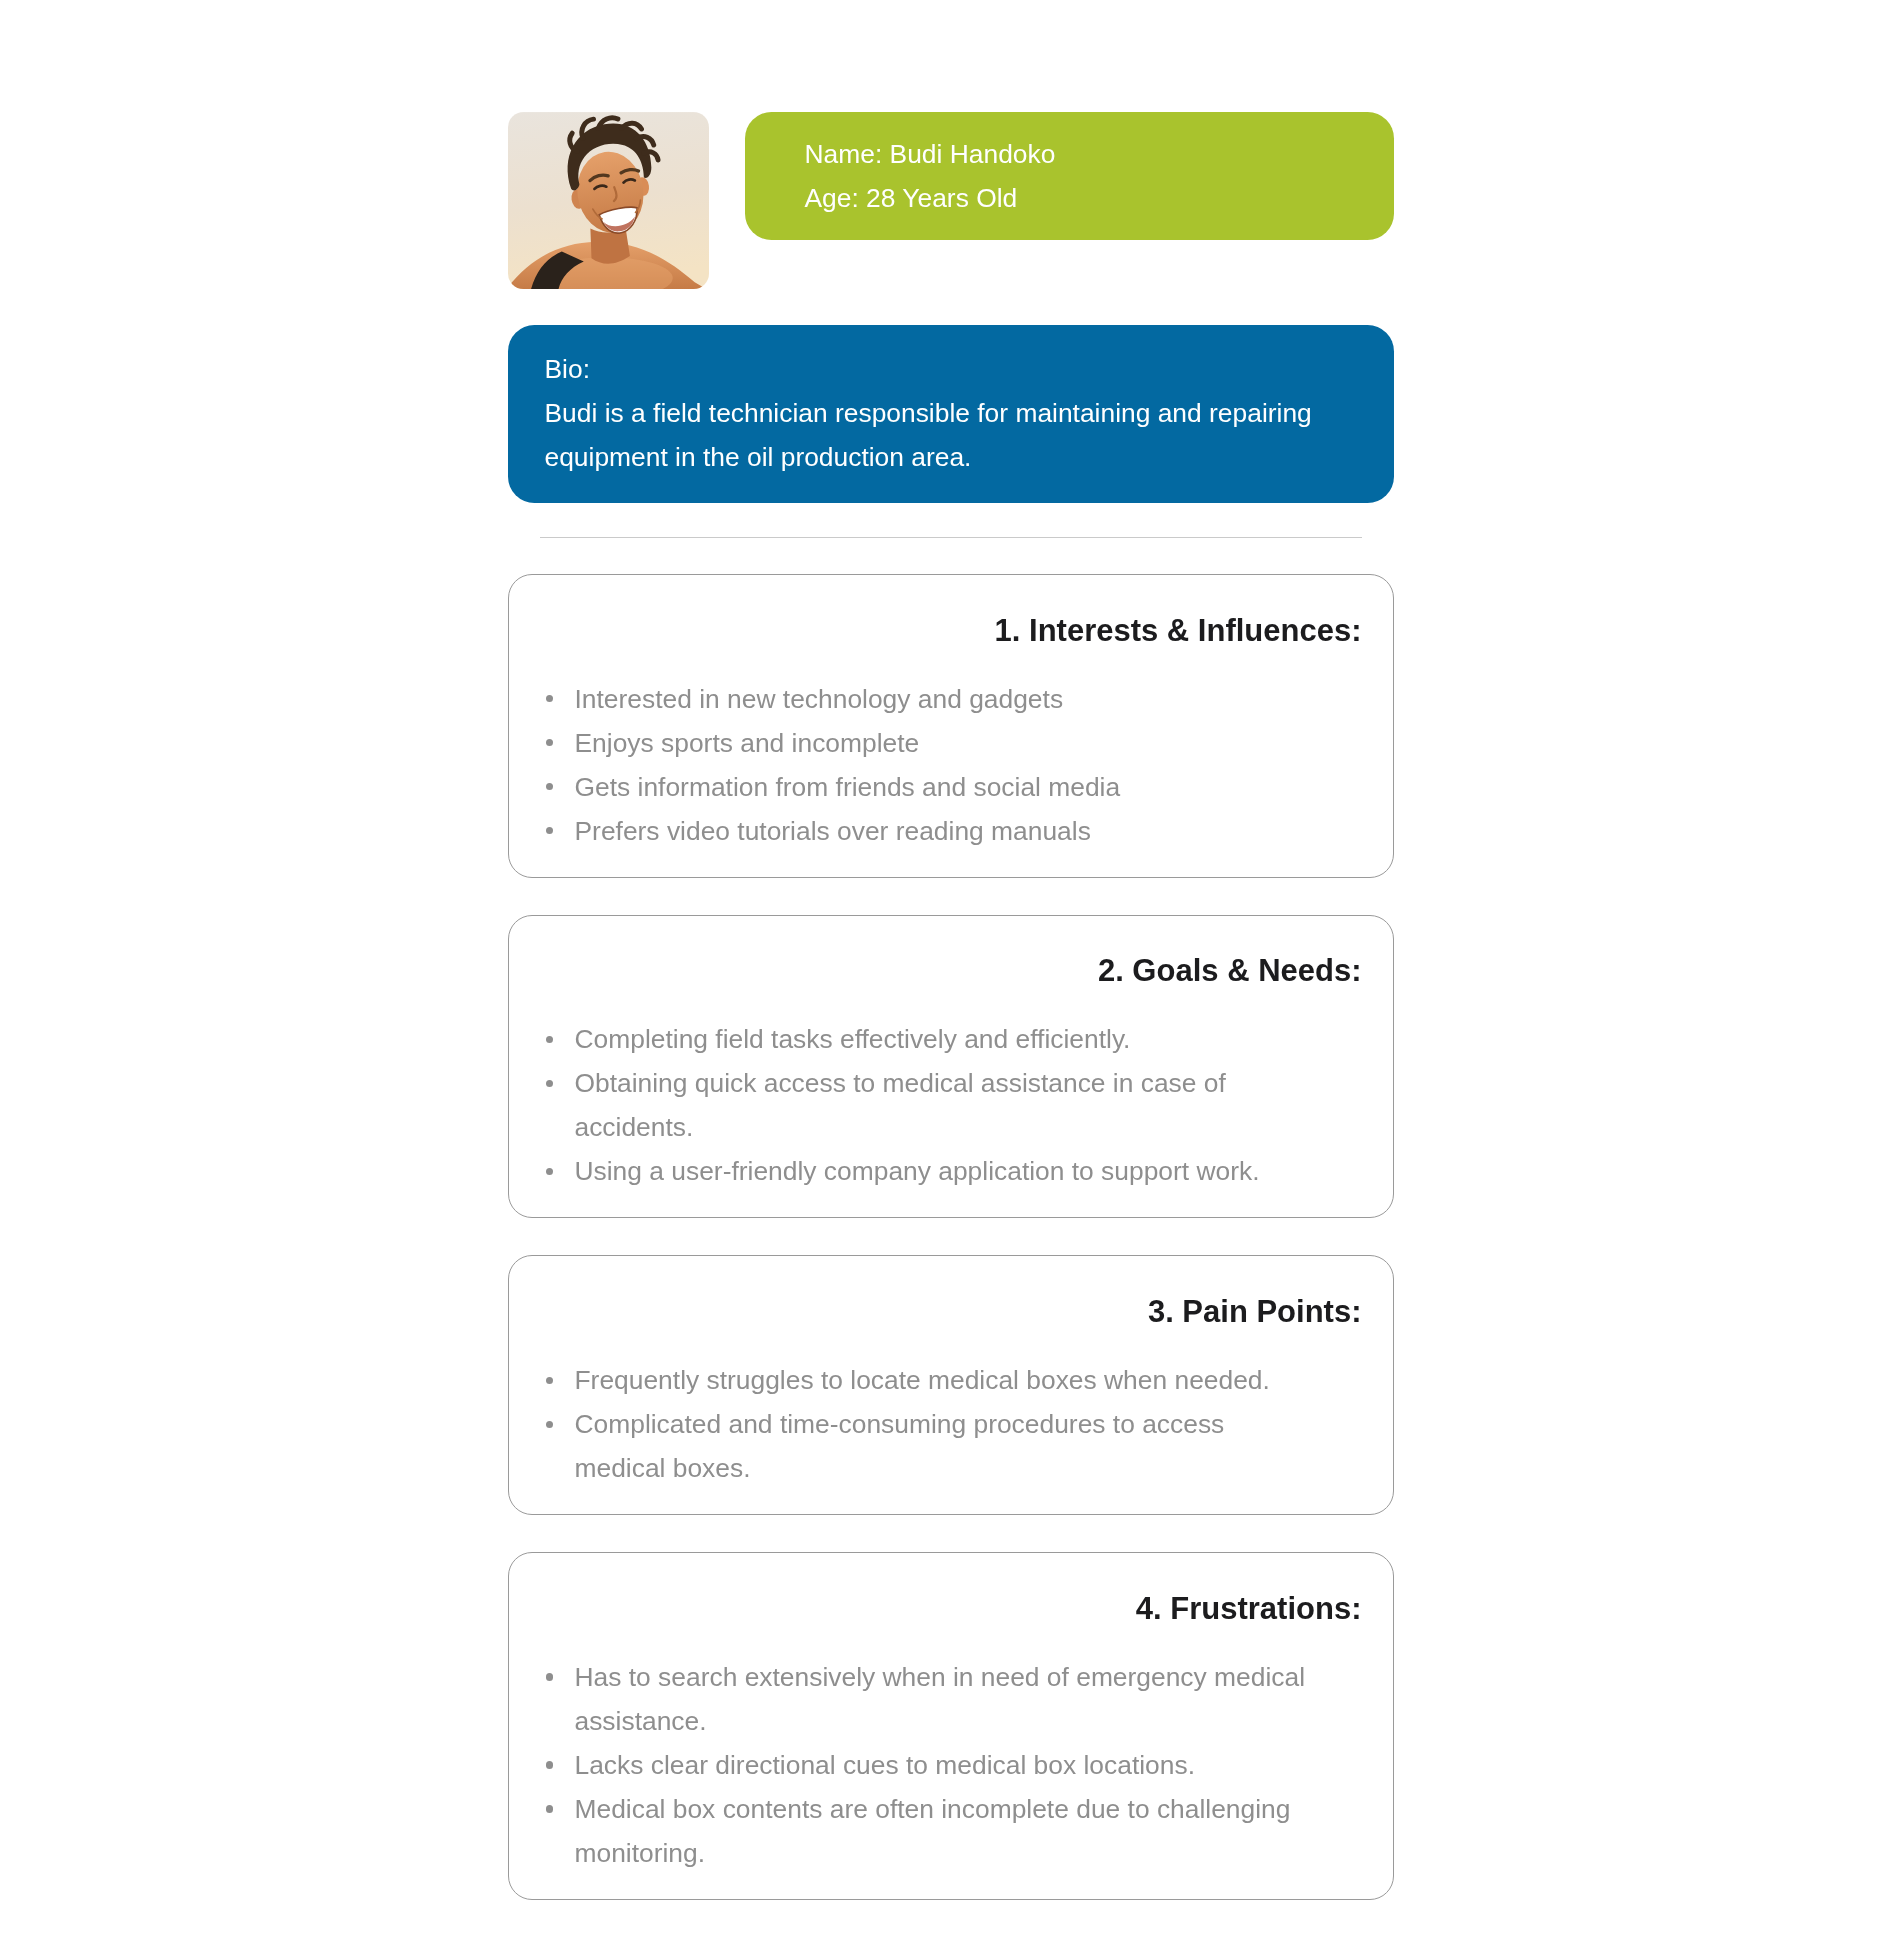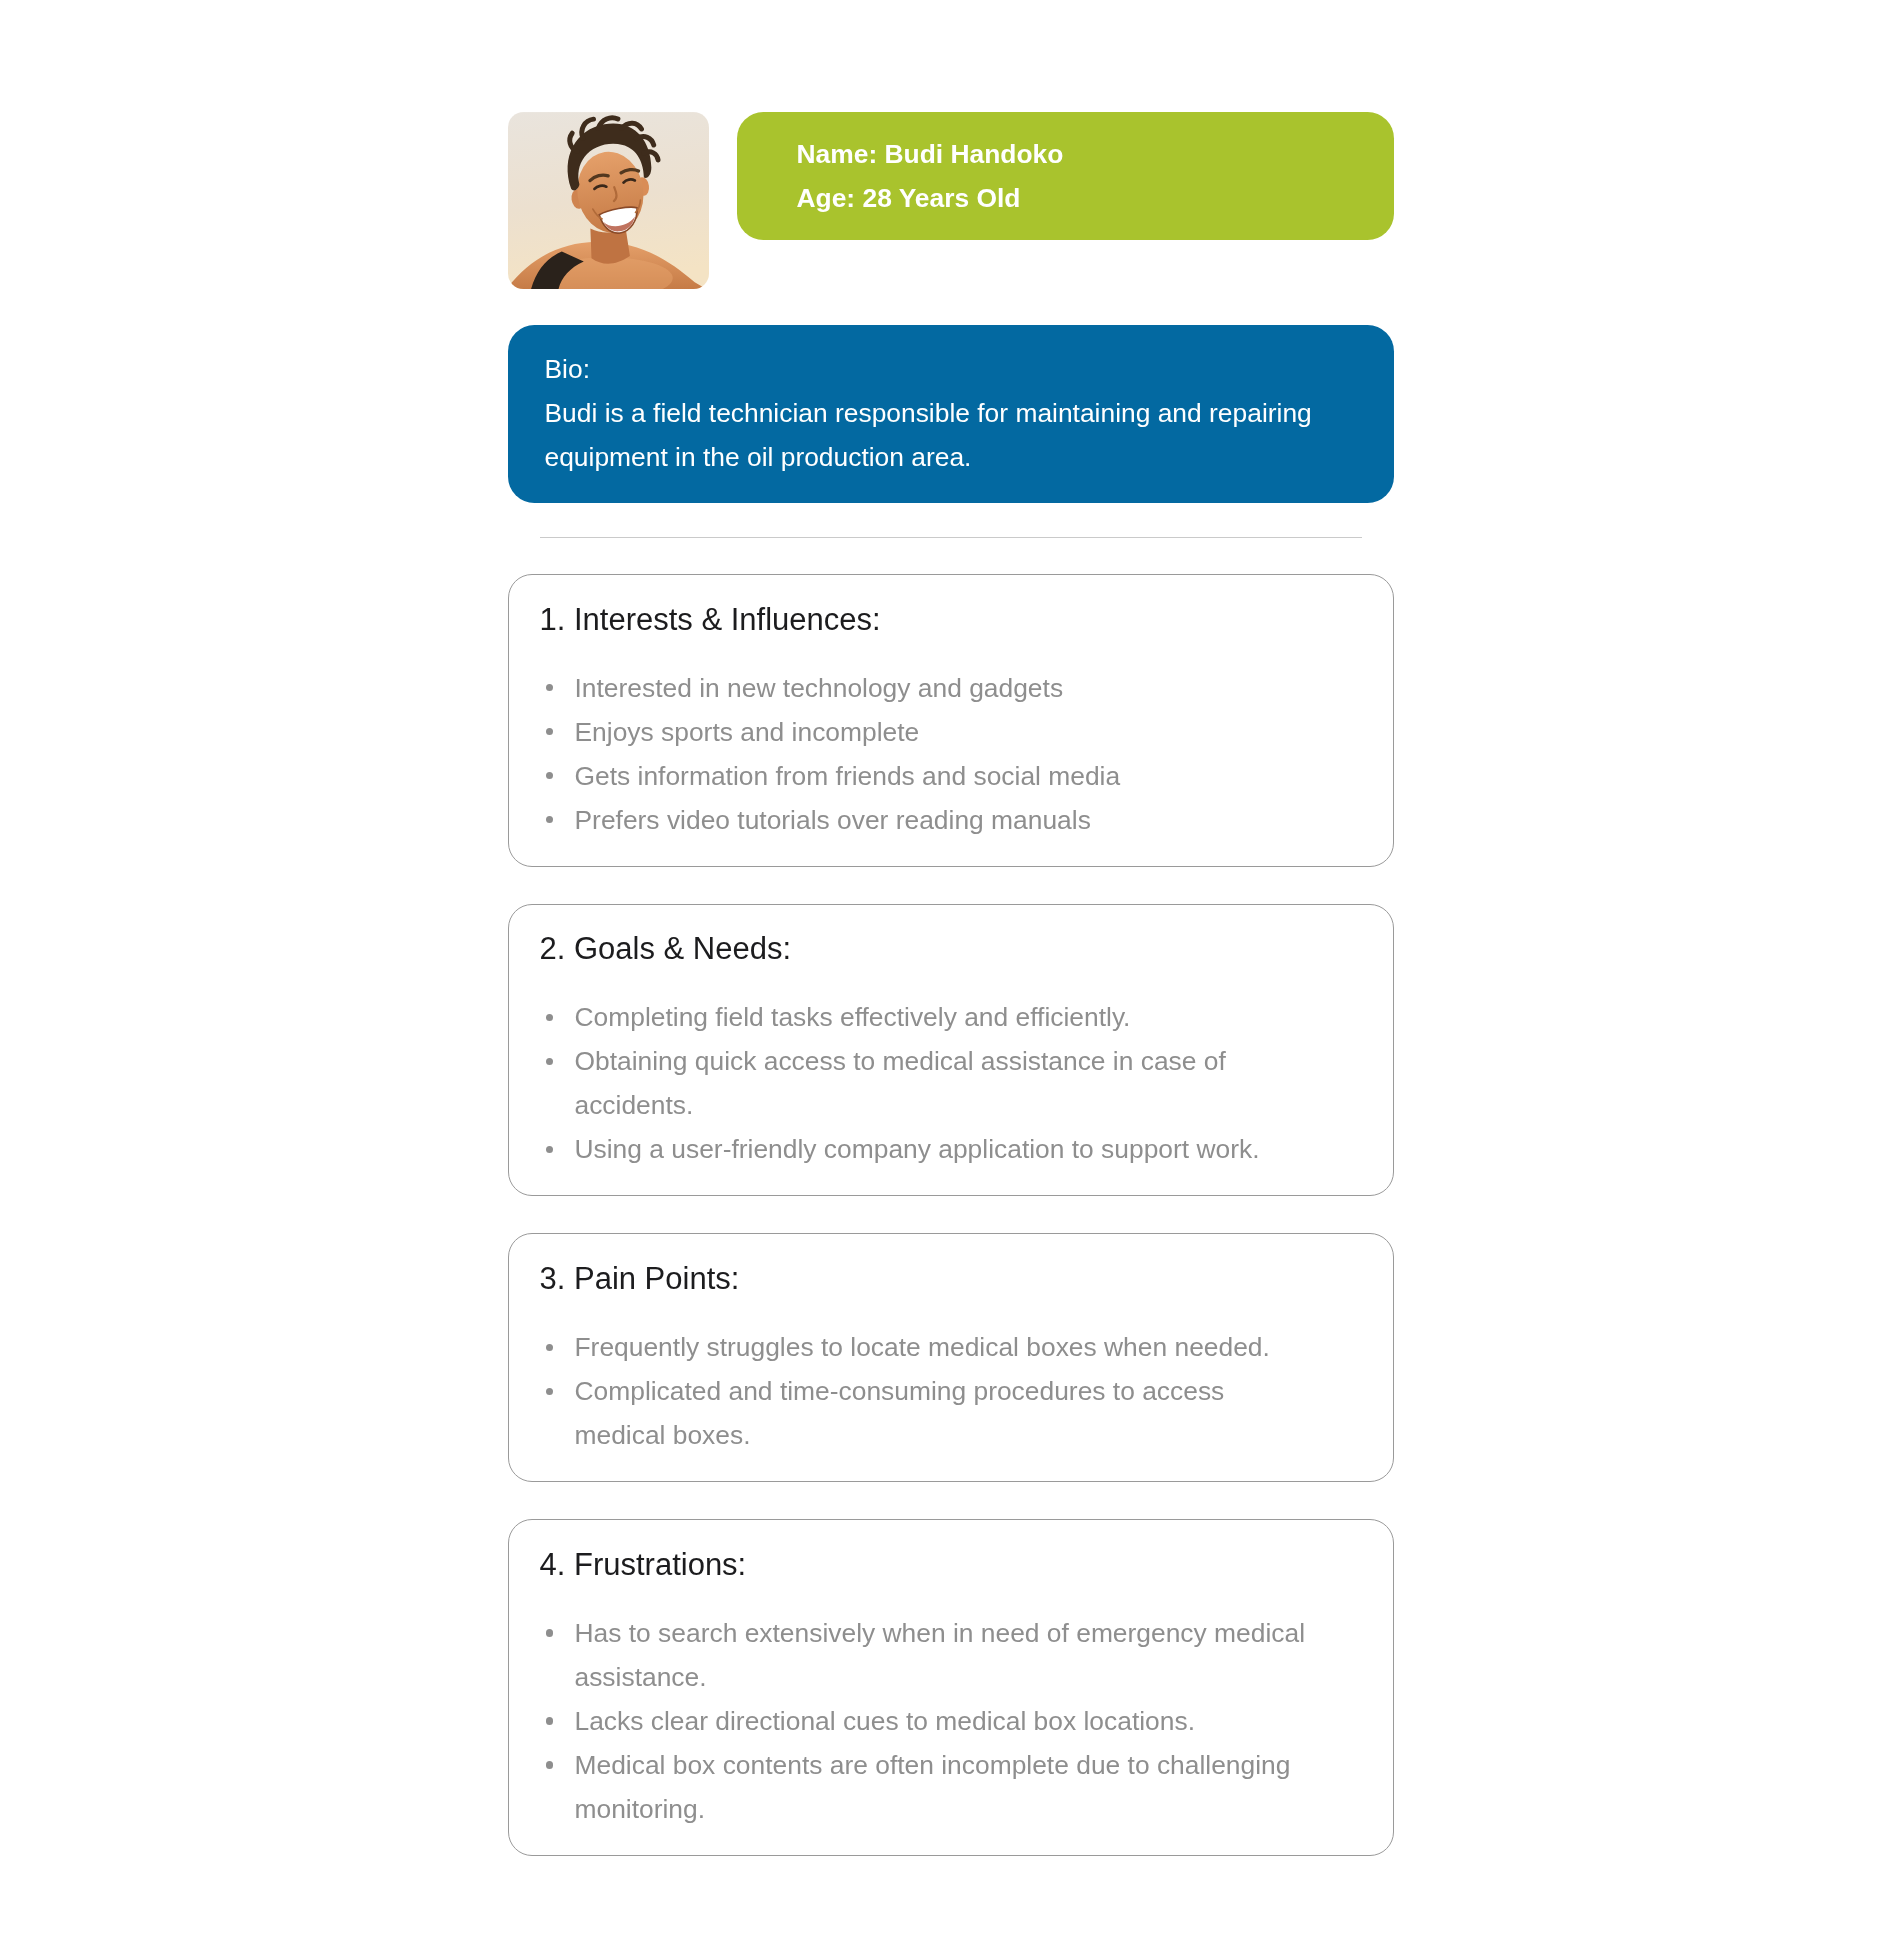--- a/index.html
+++ b/index.html
@@ -12,24 +12,23 @@
   }
   .column {
     width: 886px;
     margin: 0 auto;
     padding-top: 112px;
     box-sizing: content-box;
   }
   
   .header-row {
     display: flex;
-    gap: 28px;
+    gap: 36px;
     align-items: flex-start;
     margin-bottom: 36px;
-    font-weight: bold;
   }
   .photo {
     width: 201px;
     height: 177px;
     border-radius: 15.4px;
     overflow: hidden;
     flex: none;
   }
   .photo svg { display: block; width: 100%; height: 100%; }
   .info-card {
@@ -59,25 +58,26 @@
   }
   
   .card {
     border: 1.1px solid #9a9a9a;
     border-radius: 24px;
     padding: 18.7px 31px 24px 31px;
     margin-bottom: 37px;
     background: #ffffff;
   }
   .card-title {
-    margin: 4px 0 24px 0;
+    margin: 15px 0 24px 0;
     font-size: 31px;
     line-height: 44px;
-    font-weight: 400;
+    font-weight: 700;
     color: #1c1c1e;
+    text-align: right;
   }
   .bullets { list-style: none; margin: 0; padding: 0; }
   .bullet {
     position: relative;
     padding-left: 35px;
     font-size: 26.4px;
     line-height: 44px;
     color: #8e8e8e;
   }
   .bullet .dot {

